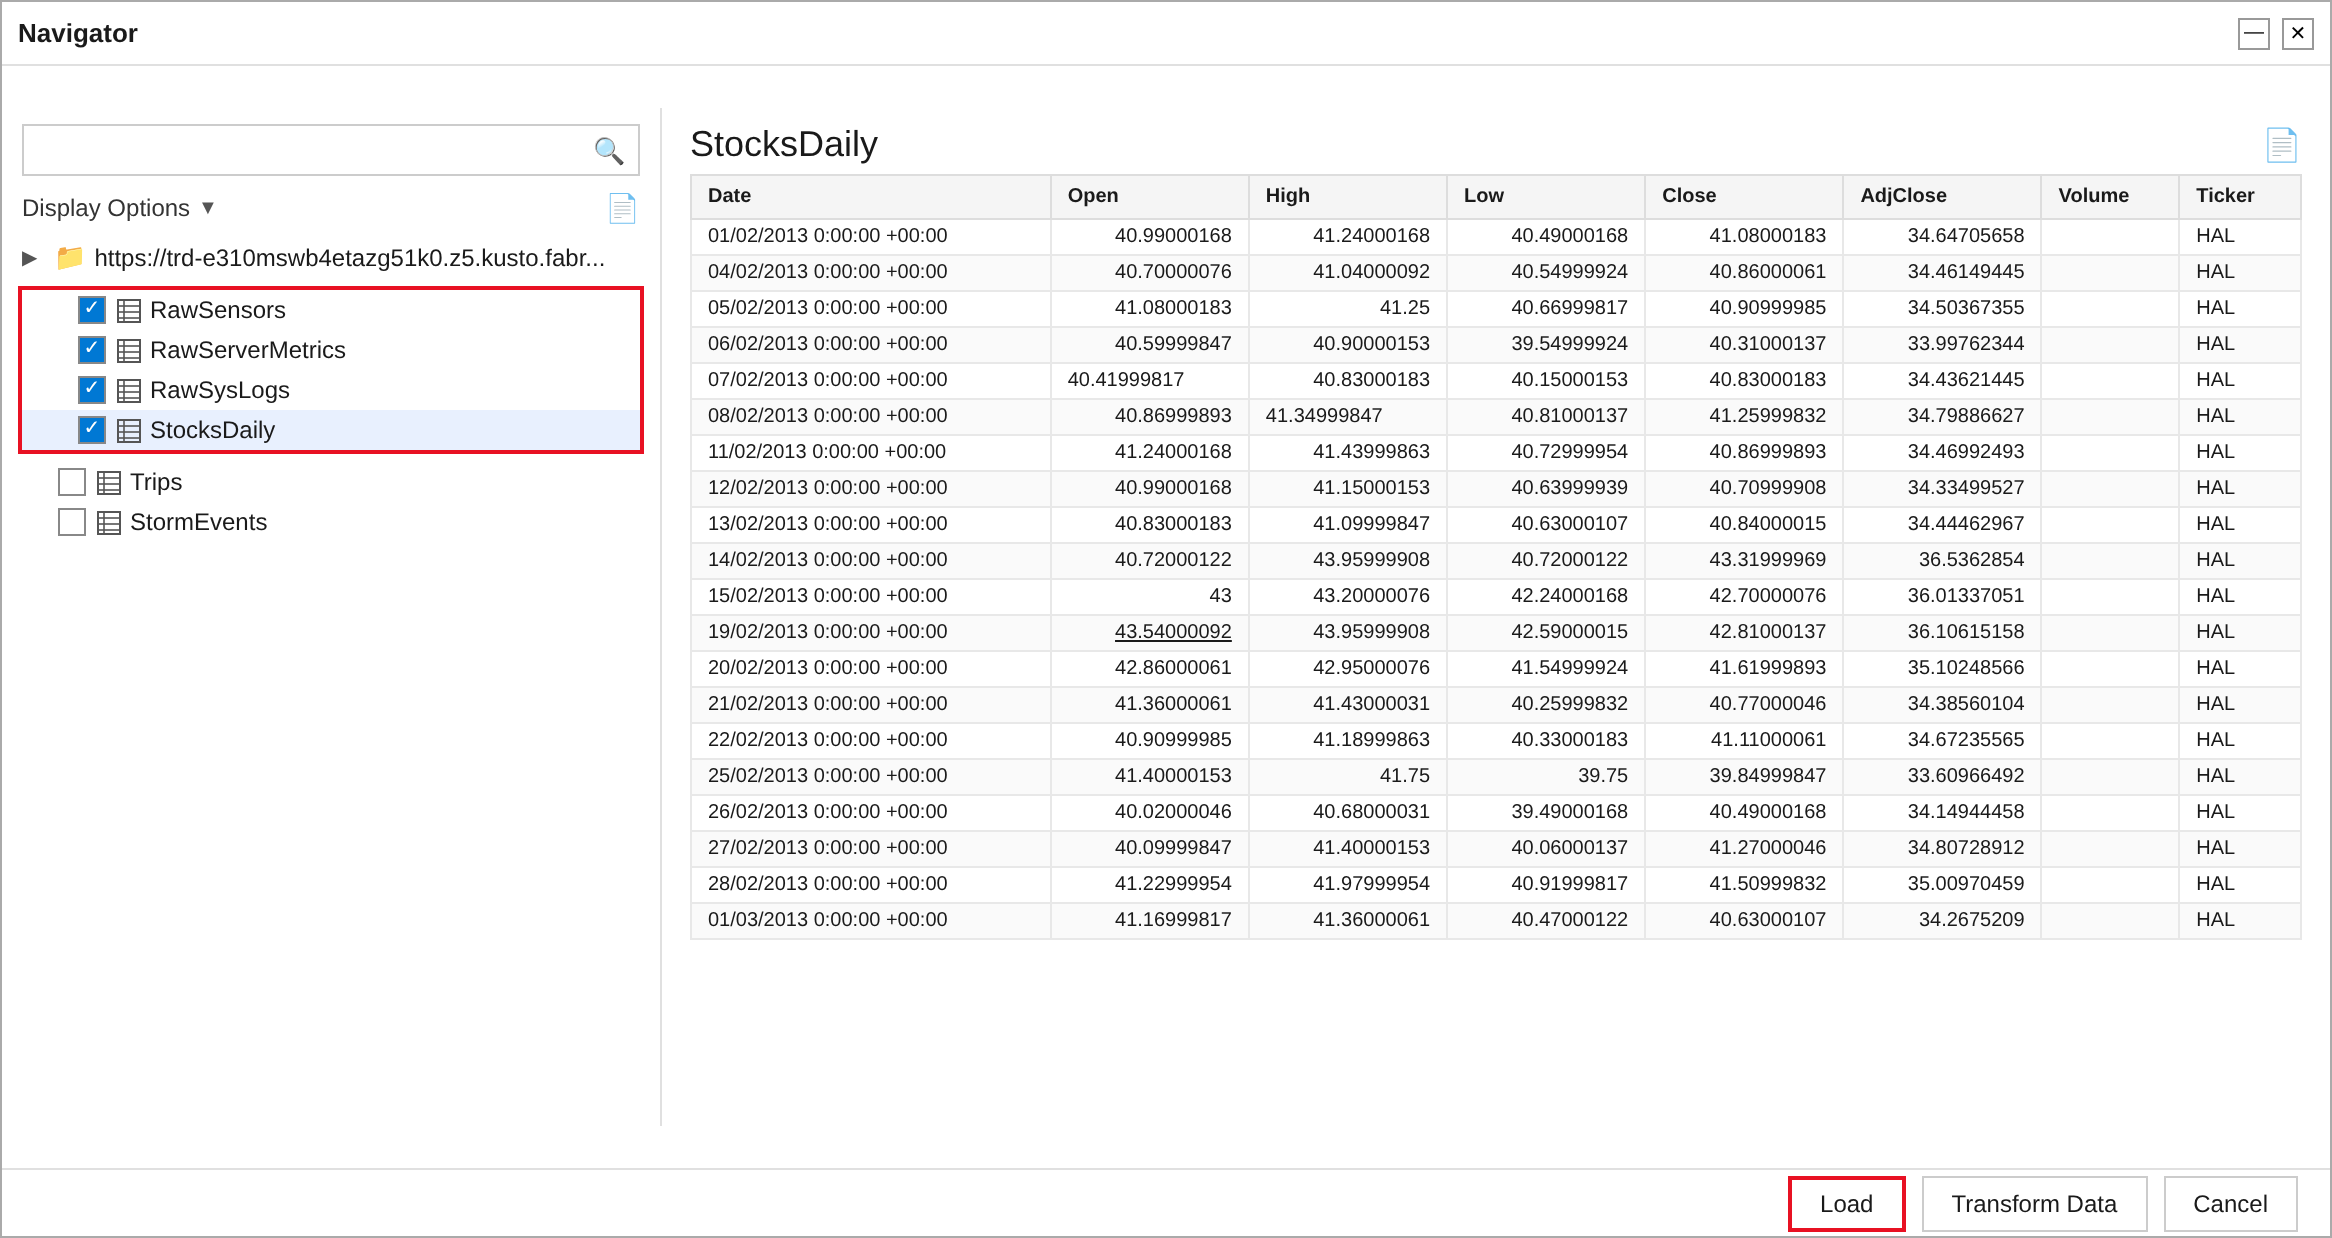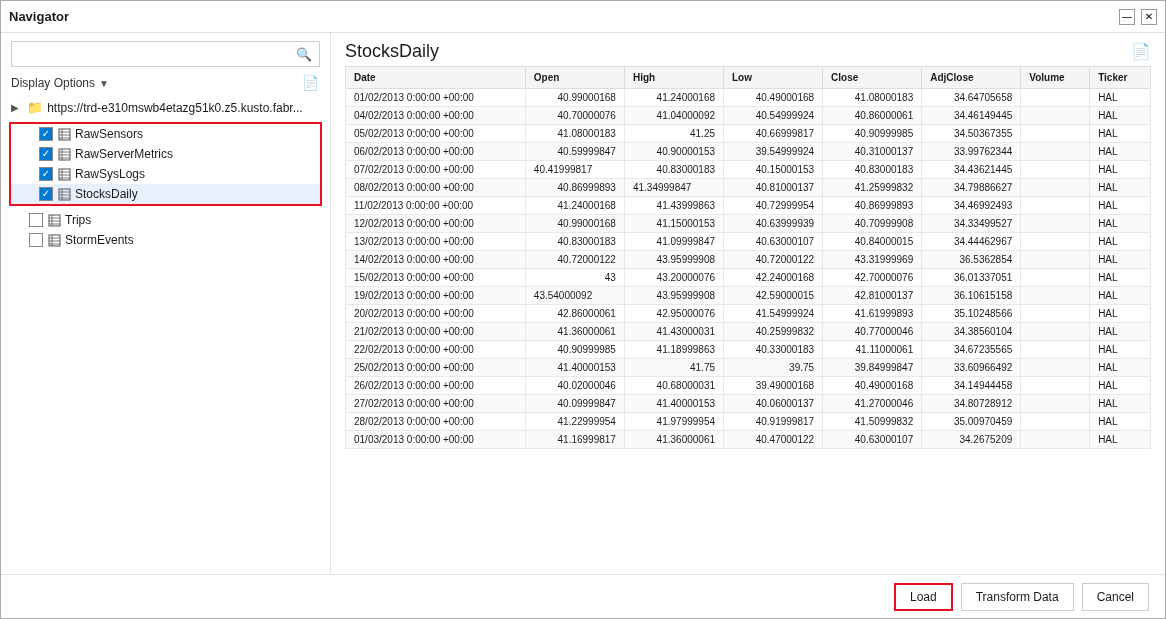--- a/index.html
+++ b/index.html
@@ -13,20 +13,21 @@
       width: 1166px;
       height: 619px;
     }
     .window {
       width: 1166px;
       height: 619px;
       background: #ffffff;
       border: 1px solid #aaa;
       display: flex;
       flex-direction: column;
+      gap: 21px;
     }
     .title-bar {
       height: 32px;
       background: #ffffff;
       display: flex;
       align-items: center;
       justify-content: space-between;
       padding: 0 8px;
       border-bottom: 1px solid #e0e0e0;
     }
@@ -218,21 +219,21 @@
       border: 1px solid #e8e8e8;
       padding: 3px 8px;
       color: #1a1a1a;
       white-space: nowrap;
     }
     .data-table tbody tr:nth-child(even) {
       background: #fafafa;
     }
     
     .footer {
-      height: 44px;
+      height: 34px;
       display: flex;
       align-items: center;
       justify-content: flex-end;
       padding: 0 16px;
       gap: 8px;
       border-top: 1px solid #e0e0e0;
     }
     .btn {
       height: 28px;
       padding: 0 14px;
@@ -508,21 +509,21 @@
                 <td style="text-align: right;">43</td>
                 <td style="text-align: right;">43.20000076</td>
                 <td style="text-align: right;">42.24000168</td>
                 <td style="text-align: right;">42.70000076</td>
                 <td style="text-align: right;">36.01337051</td>
                 <td style="text-align: right;"></td>
                 <td>HAL</td>
               </tr>
               <tr>
                 <td>19/02/2013 0:00:00 +00:00</td>
-                <td style="text-align: left;">43.54000092</td>
+                <td style="text-align: right; text-decoration: underline;">43.54000092</td>
                 <td style="text-align: right;">43.95999908</td>
                 <td style="text-align: right;">42.59000015</td>
                 <td style="text-align: right;">42.81000137</td>
                 <td style="text-align: right;">36.10615158</td>
                 <td style="text-align: right;"></td>
                 <td>HAL</td>
               </tr>
               <tr>
                 <td>20/02/2013 0:00:00 +00:00</td>
                 <td style="text-align: right;">42.86000061</td>

